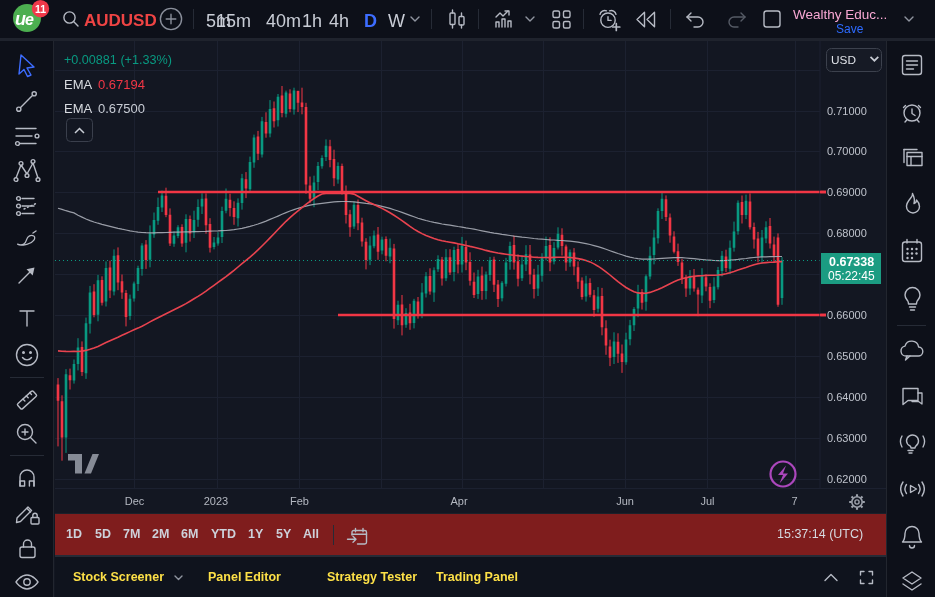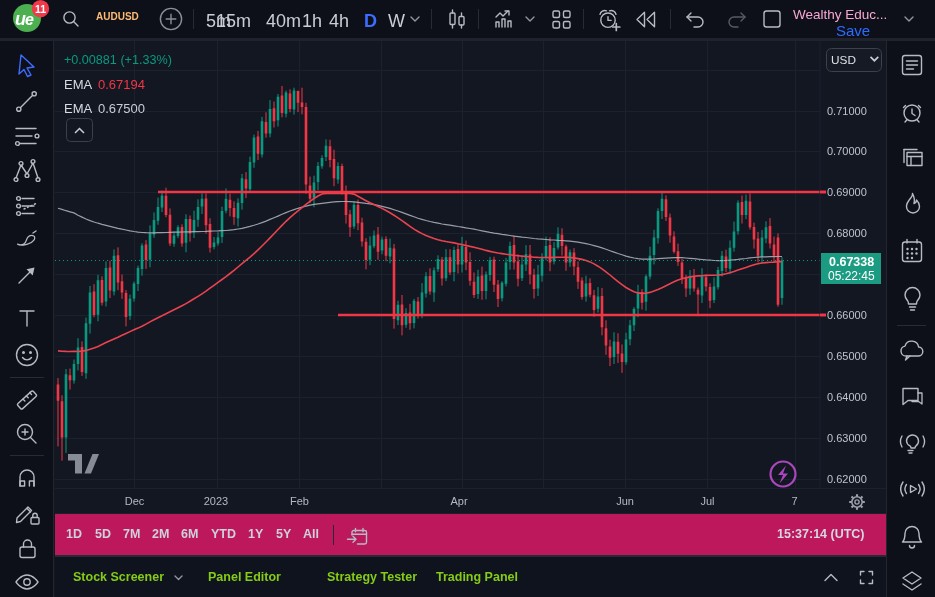--- a/index.html
+++ b/index.html
@@ -4,26 +4,26 @@
 <style>
 *{margin:0;padding:0;box-sizing:border-box}
 html,body{background:#0d1019}
 #app{position:relative;width:935px;height:597px;background:#131722;overflow:hidden;
   font-family:"Liberation Sans",sans-serif;-webkit-font-smoothing:antialiased}
 .abs{position:absolute}
 #topbar{position:absolute;left:0;top:0;width:935px;height:38px;background:#0d1019}
 #topband{position:absolute;left:0;top:38px;width:935px;height:3px;background:#1f232d}
 #leftrail{position:absolute;left:0;top:41px;width:54px;height:556px;background:#0d1019;border-right:1px solid #22262f}
 #rightrail{position:absolute;left:886px;top:41px;width:49px;height:556px;background:#0d1019;border-left:1px solid #22262f}
-#rangerow{position:absolute;left:55px;top:513px;width:831px;height:42px;background:#be185d;border-top:1px solid #1c202a}
+#rangerow{position:absolute;left:55px;top:513px;width:831px;height:42px;background:#7f1d1d;border-top:1px solid #1c202a}
 #bottompanel{position:absolute;left:55px;top:555px;width:831px;height:42px;background:#0f131d;border-top:2px solid #262b36}
 .tbtxt{position:absolute;top:11px;font-size:18px;color:#c9cdd6;white-space:nowrap}
 .sep{position:absolute;top:9px;width:1px;height:20px;background:#262b36}
 .rtxt{position:absolute;top:13px;font-size:12.5px;font-weight:bold;color:#cdd1da;white-space:nowrap}
-.btxt{position:absolute;top:13px;font-size:12.5px;font-weight:bold;color:#84cc16;white-space:nowrap}
+.btxt{position:absolute;top:13px;font-size:12.5px;font-weight:bold;color:#fde047;white-space:nowrap}
 svg.ic{position:absolute;fill:none;stroke:#b6bac4;stroke-width:1.4;stroke-linecap:round;stroke-linejoin:round}
 </style>
 </head>
 <body>
 <div id="app">
 
 <svg class="abs" id="chart" style="left:55px;top:41px" width="831" height="479" viewBox="0 0 831 479" font-family="Liberation Sans,sans-serif">
 <rect x="0" y="0" width="831" height="479" fill="#131722"></rect>
 <g stroke="#1c2130" stroke-width="1">
 <path d="M79.5 0V447M162.5 0V447M244.5 0V447M326.5 0V447M407.5 0V447M488.5 0V447M570.5 0V447M652.5 0V447M740.5 0V447"></path>
@@ -106,21 +106,21 @@
     <text x="13" y="21.5" font-size="16" font-style="italic" font-weight="bold" fill="#fff" font-family="Liberation Sans,sans-serif">e</text>
   </svg>
   <svg class="abs" style="left:31px;top:0px" width="19" height="18" viewBox="0 0 19 18">
     <circle cx="9.5" cy="8.7" r="8.7" fill="#f0394a"></circle>
     <text x="9.5" y="12.5" font-size="10.5" font-weight="bold" fill="#fff" text-anchor="middle" font-family="Liberation Sans,sans-serif">11</text>
   </svg>
   <svg class="ic" style="left:62px;top:10px" width="18" height="18" viewBox="0 0 18 18" stroke-width="1.6">
     <circle cx="7.5" cy="7.5" r="5.6"></circle>
         <path d="M11.8 11.8L16 16"></path>
   </svg>
-  <div class="abs" style="left:96px;top:11px;font-size:10px;font-weight:bold;color:#fdba74">AUDUSD</div>
+  <div class="abs" style="left:84px;top:11px;font-size:17px;font-weight:bold;color:#ef4444">AUDUSD</div>
   <svg class="ic" style="left:159px;top:7px;stroke:#8a8f9b" width="24" height="24" viewBox="0 0 24 24" stroke-width="1.3">
     <circle cx="12" cy="12" r="10.6"></circle>
         <path d="M12 7.2v9.6M7.2 12h9.6"></path>
   </svg>
   <div class="sep" style="left:193px"></div>
   <div class="tbtxt" style="left:206px">5m</div>
   <div class="tbtxt" style="left:216px">15m</div>
   <div class="tbtxt" style="left:266px">40m</div>
   <div class="tbtxt" style="left:302px">1h</div>
   <div class="tbtxt" style="left:329px">4h</div>
@@ -174,21 +174,21 @@
 
   <svg class="ic" style="left:726px;top:9px;stroke:#565b66" width="22" height="20" viewBox="0 0 22 20" stroke-width="1.5">
     <path d="M19 8H8a5 5 0 0 0 0 10h4"></path>
         <path d="M15 4l4 4-4 4"></path>
   </svg>
 
   <svg class="ic" style="left:762px;top:9px" width="20" height="20" viewBox="0 0 20 20" stroke-width="1.5">
     <rect x="2" y="2" width="16" height="16" rx="2.5"></rect>
   </svg>
   <div class="abs" style="left:793px;top:7px;font-size:13.5px;color:#f9a8d4;white-space:nowrap">Wealthy Educ...</div>
-  <div class="abs" style="left:836px;top:22px;font-size:15px;color:#2e6bff">Save</div>
+  <div class="abs" style="left:836px;top:22px;font-size:12px;color:#2e6bff">Save</div>
   <svg class="ic" style="left:903px;top:15px;stroke:#9095a0" width="12" height="8" viewBox="0 0 12 8">
         <path d="M2 2l4 4 4-4"></path>
       </svg>
 </div>
 <div id="topband"></div>
 
 <div id="leftrail">
 
   <svg class="ic" style="left:15px;top:12px;stroke:#3d6dff" width="23" height="25" viewBox="0 0 23 25" stroke-width="1.7">
     <path d="M5 2l13 12-7 1 4 7-3.5 1.5-3.5-7L3 21z" transform="translate(1,0)"></path>
@@ -367,21 +367,21 @@
   <div class="rtxt" style="left:193px">1Y</div>
   <div class="rtxt" style="left:221px">5Y</div>
   <div class="rtxt" style="left:248px">All</div>
   <div class="abs" style="left:278px;top:11px;width:1px;height:20px;background:#262b36"></div>
   <svg class="ic" style="left:291px;top:10px" width="23" height="23" viewBox="0 0 23 23" stroke-width="1.6">
     <path d="M6 11V8.2A1.7 1.7 0 0 1 7.7 6.5h11.1A1.7 1.7 0 0 1 20.5 8.2v10.1a1.7 1.7 0 0 1-1.7 1.7h-7.3"></path>
     <path d="M6 10.2h14.5"></path>
     <path d="M9.5 4.5v3.2M17 4.5v3.2"></path>
     <path d="M1.5 15.2h8.5M7 12.2l3 3-3 3"></path>
   </svg>
-  <div class="rtxt" style="left:722px;color:#d6d9e0;font-weight:bold">15:37:14 (UTC)</div>
+  <div class="rtxt" style="left:722px;color:#d6d9e0;font-weight:normal">15:37:14 (UTC)</div>
 </div>
 
 <div id="bottompanel">
   <div class="btxt" style="left:18px">Stock Screener</div>
   <svg class="ic" style="left:118px;top:17px;stroke:#9095a0" width="11" height="8" viewBox="0 0 11 8">
         <path d="M2 2l3.5 3.5L9 2"></path>
       </svg>
   <div class="btxt" style="left:153px">Panel Editor</div>
   <div class="btxt" style="left:272px">Strategy Tester</div>
   <div class="btxt" style="left:381px">Trading Panel</div>

